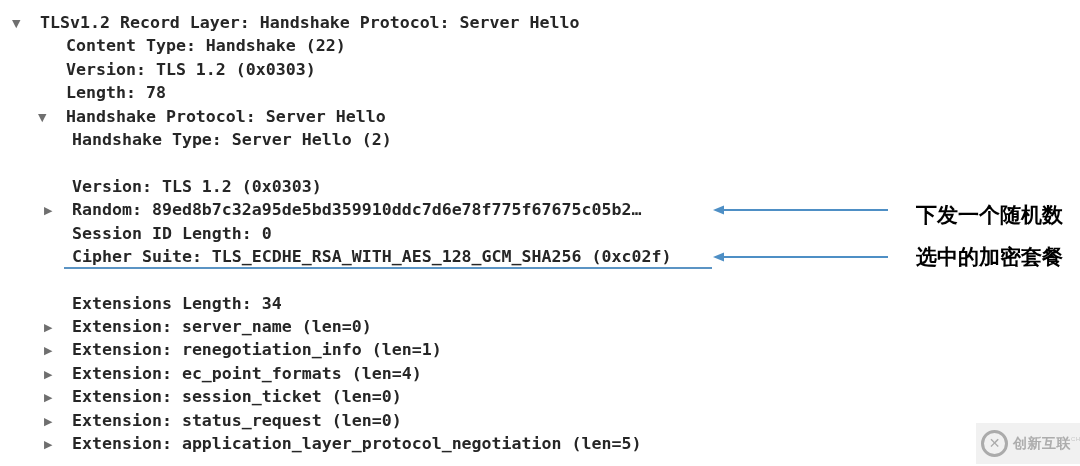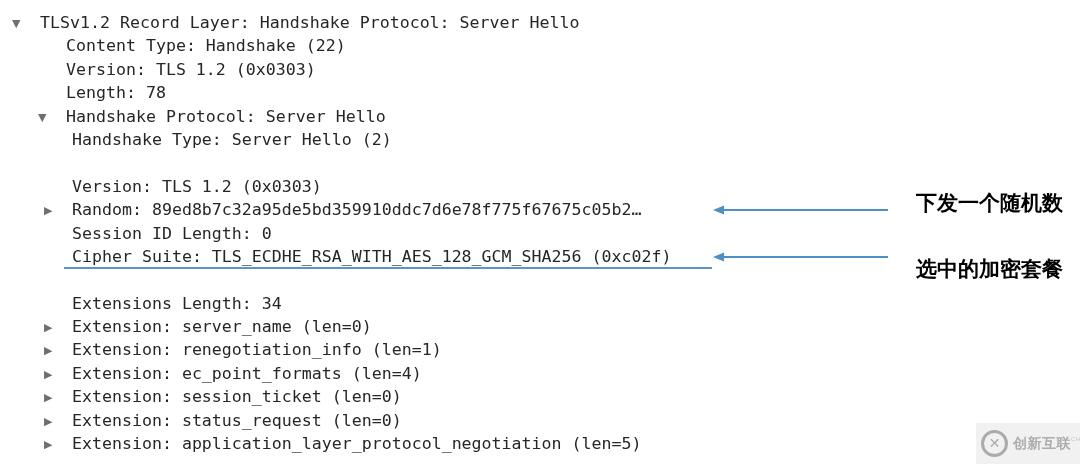--- a/index.html
+++ b/index.html
@@ -33,21 +33,21 @@
     font-size: 11px;
     color: #6f6f6f;
     text-align: left;
     font-family: "DejaVu Sans", sans-serif;
     padding-top: 2px;
     box-sizing: border-box;
   }
   .lvl0 { padding-left: 12px; }
   .lvl1 { padding-left: 38px; }
   .lvl2 { padding-left: 44px; }
-  .row .txt { display: inline-block; }
+  .row .txt { display: inline-block; font-weight: bold; }
   .cipher-underline {
     position: absolute;
     left: 64px;
     top: 267px;
     width: 648px;
     height: 2px;
     background: #5b94c4;
   }
   .arrow {
     position: absolute;
@@ -60,22 +60,22 @@
   .note {
     position: absolute;
     left: 916px;
     font-family: "Liberation Sans", "DejaVu Sans", sans-serif;
     font-size: 21px;
     font-weight: 700;
     color: #000000;
     line-height: 26px;
     white-space: nowrap;
   }
-  .note-1 { top: 190px; }
-  .note-2 { top: 256px; }
+  .note-1 { top: 202px; }
+  .note-2 { top: 244px; }
   .watermark {
     position: absolute;
     left: 976px;
     top: 423px;
     width: 104px;
     height: 41px;
     background: #f1f1f1;
     display: flex;
     align-items: center;
     gap: 5px;

